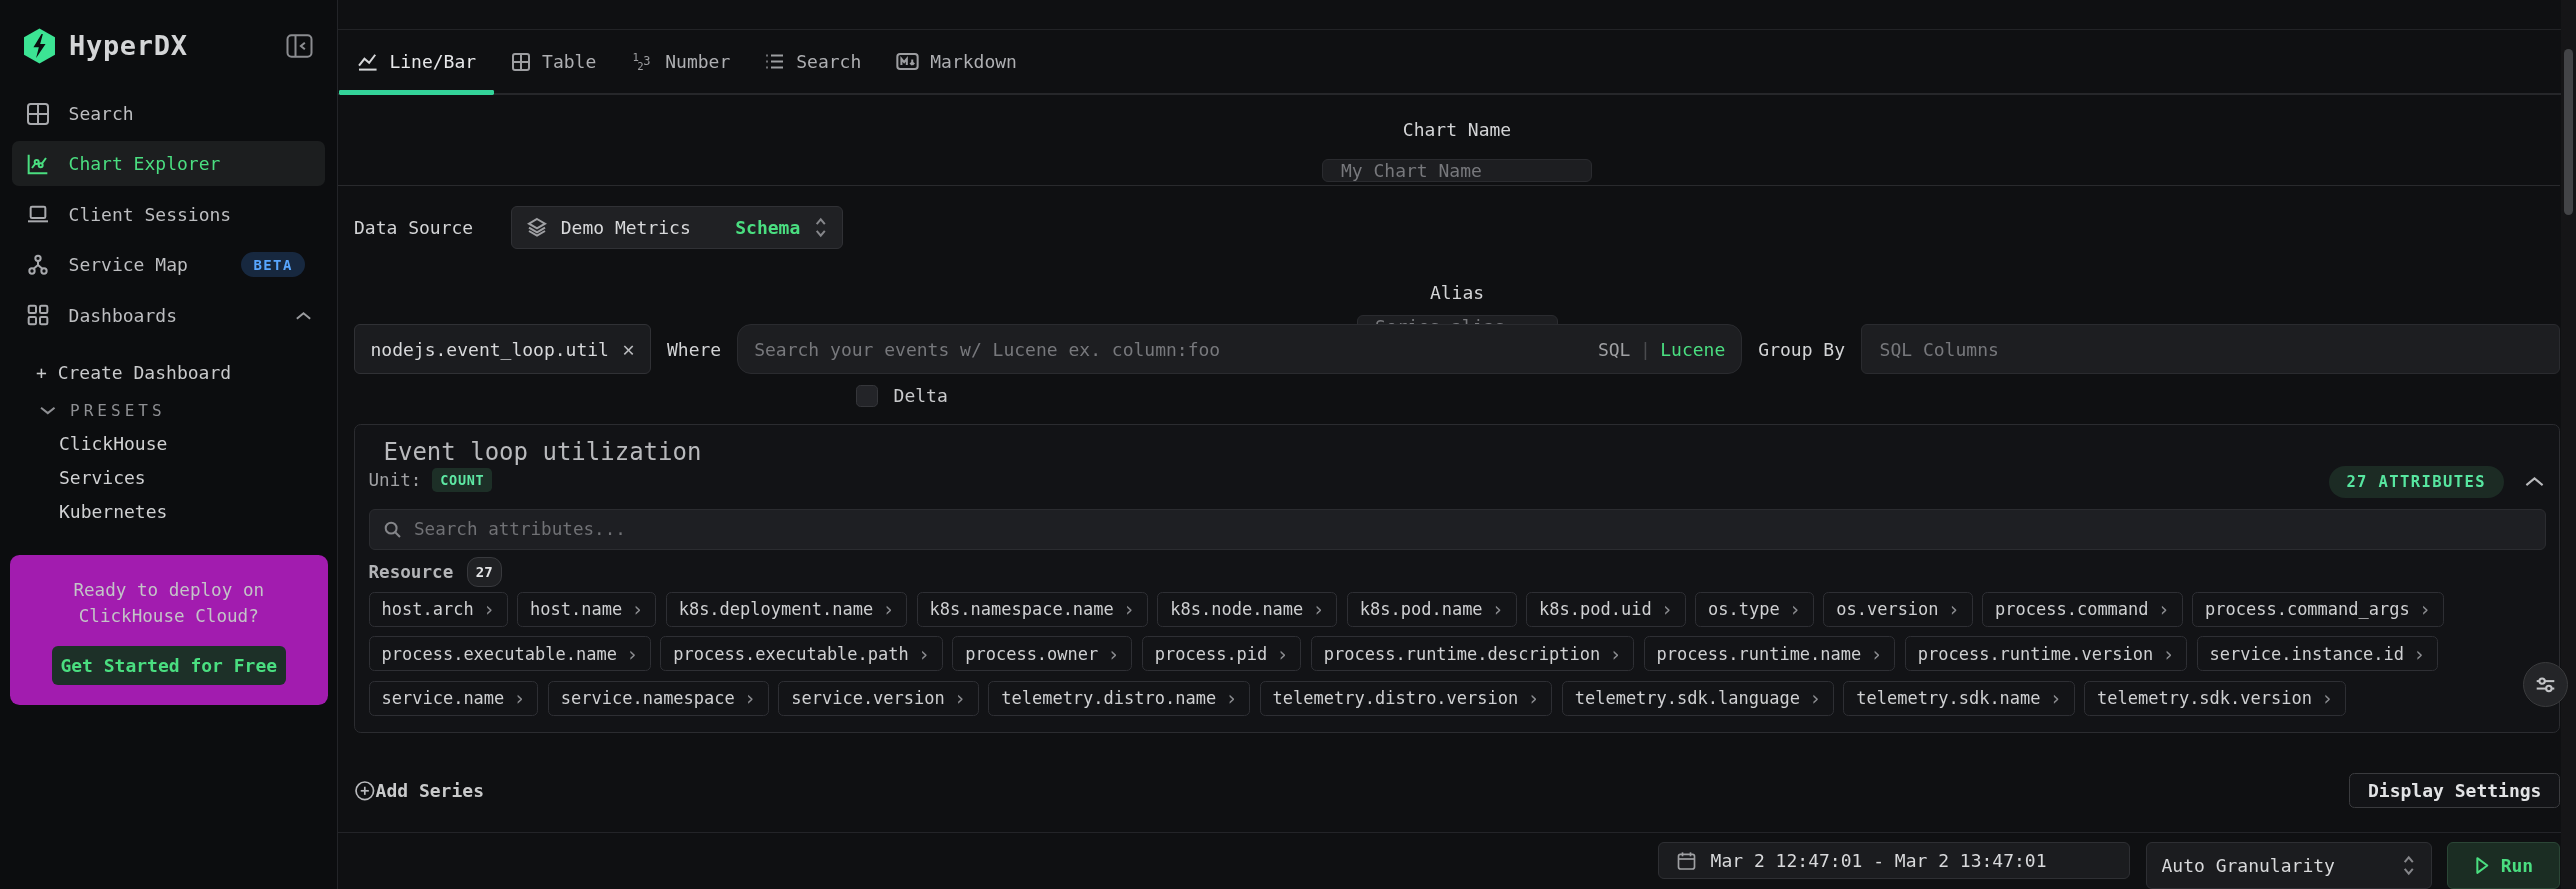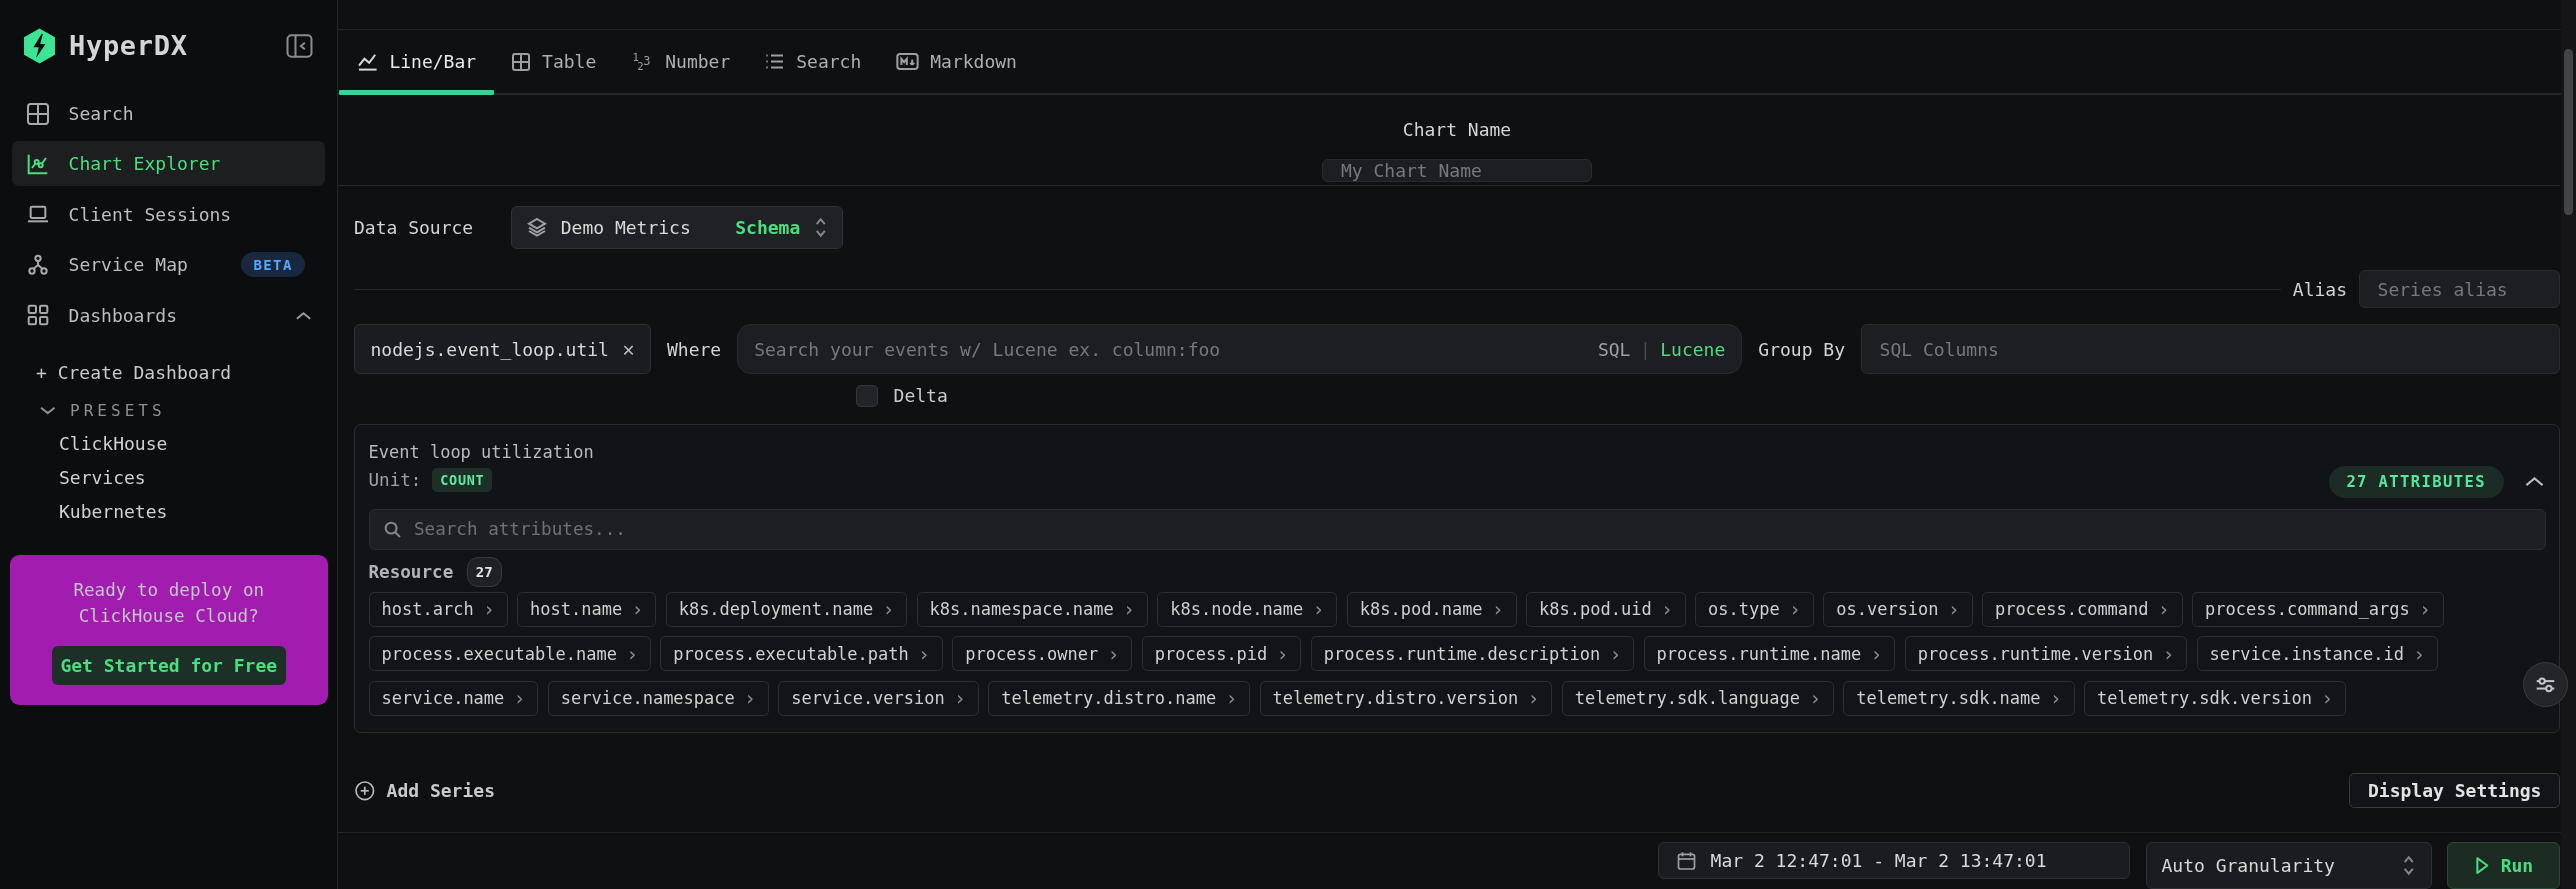--- a/index.html
+++ b/index.html
@@ -92,21 +92,21 @@
   .ds-row { margin-top:20px; height:43px; gap:38px; }
   .ds-select {
     display:flex; align-items:center; gap:13.5px;
     background:#202124; border:0.7px solid #303135; border-radius:6px;
     height:43px; padding:0 15px; cursor:pointer;
   }
   .ds-value { color:#d8d9db; margin-right:31px; }
   .schema-link { color:#4ade80; font-weight:bold; cursor:pointer; }
   .updown { color:#85868a; display:flex; }
 
-  .alias-row { margin-top:21.6px; height:38px; display:flex; align-items:center; gap:12px; padding-right:16px; }
+  .alias-row { margin-top:21.6px; height:38px; display:flex; align-items:center; gap:12px; padding-right:16px;flex-direction:column; }
   .alias-line { flex:1; height:0.7px; background:#292a2d; }
   .alias-input { width:201px; height:38px; }
 
   .series-row { margin-top:16px; height:50px; gap:16px; padding-right:16px; }
   .agg-select {
     width:288px; height:50px;
     background:#202124; border:0.7px solid #303135; border-radius:6px;
     display:flex; align-items:center; justify-content:space-between;
     padding:0 15px; cursor:pointer; color:#d8d9db; white-space:nowrap;
   }
@@ -138,21 +138,21 @@
   .delta-label { color:#c9cacc; }
 
   
   .attr-panel {
     margin:17.6px 16px 0 16px;
     background:#121316; border:0.7px solid #2b2c30; border-radius:6.8px;
     padding:15px 13.5px 16px 13.5px;
   }
   .attr-head { display:flex; align-items:flex-start; }
   .attr-head-left { flex:1; }
-  .attr-title { color:#b9babd; font-size:17px; line-height:24px; }
+  .attr-title { color:#b9babd; font-size:24px; line-height:24px;margin-left:15px; }
   .unit-row { margin-top:4px; display:flex; align-items:center; gap:10.8px; }
   .unit-label { color:#9fa0a3; font-size:17.6px; }
   .unit-badge {
     background:#1d2f27; color:#5ee8a4; font-size:13.5px; font-weight:bold;
     letter-spacing:0.7px; padding:4px 8px; border-radius:4.7px;
   }
   .attr-head-right { display:flex; align-items:center; gap:19px; margin-top:26px; }
   .attr-count-pill {
     background:#1c2b24; color:#57e6a0; font-size:15.5px; font-weight:bold;
     letter-spacing:1.4px; padding:6.8px 17.6px; border-radius:675px; white-space:nowrap;
@@ -178,21 +178,21 @@
   .chips { margin-top:8px; display:flex; flex-wrap:wrap; gap:9.5px 9.5px; }
   .chip {
     height:35px; display:flex; align-items:center; gap:9.5px;
     background:#131417; border:0.7px solid #2e2f34; border-radius:5.4px;
     padding:0 12px; color:#cfd0d2; font-family:inherit; font-size:17px;
     cursor:pointer; white-space:nowrap;
   }
   .chip-chevron { color:#8b8c90; font-size:19px; }
 
   .actions-row { margin-top:41px; height:34px; display:flex; align-items:center; justify-content:space-between; padding:0 16px; }
-  .add-series { display:flex; align-items:center; gap:11px; color:#c9cacb; font-weight:bold; cursor:pointer; background:none; border:none; font-family:inherit; font-size:18px; }
+  .add-series { display:flex; align-items:center; gap:0; color:#c9cacb; font-weight:bold; cursor:pointer; background:none; border:none; font-family:inherit; font-size:18px; }
   .add-series .plus-circle { display:flex; color:#b9babd; }
   .display-settings {
     height:35px; padding:0 17.6px;
     background:#131417; border:1.4px solid #3a3b3e; border-radius:5.4px;
     color:#e2e3e5; font-weight:bold; font-family:inherit; font-size:18px; cursor:pointer;
   }
 
   .footer {
     margin-top:24px; border-top:0.7px solid #232428;
     padding:9.5px 16px 0 0; display:flex; justify-content:flex-end; gap:15.5px;

